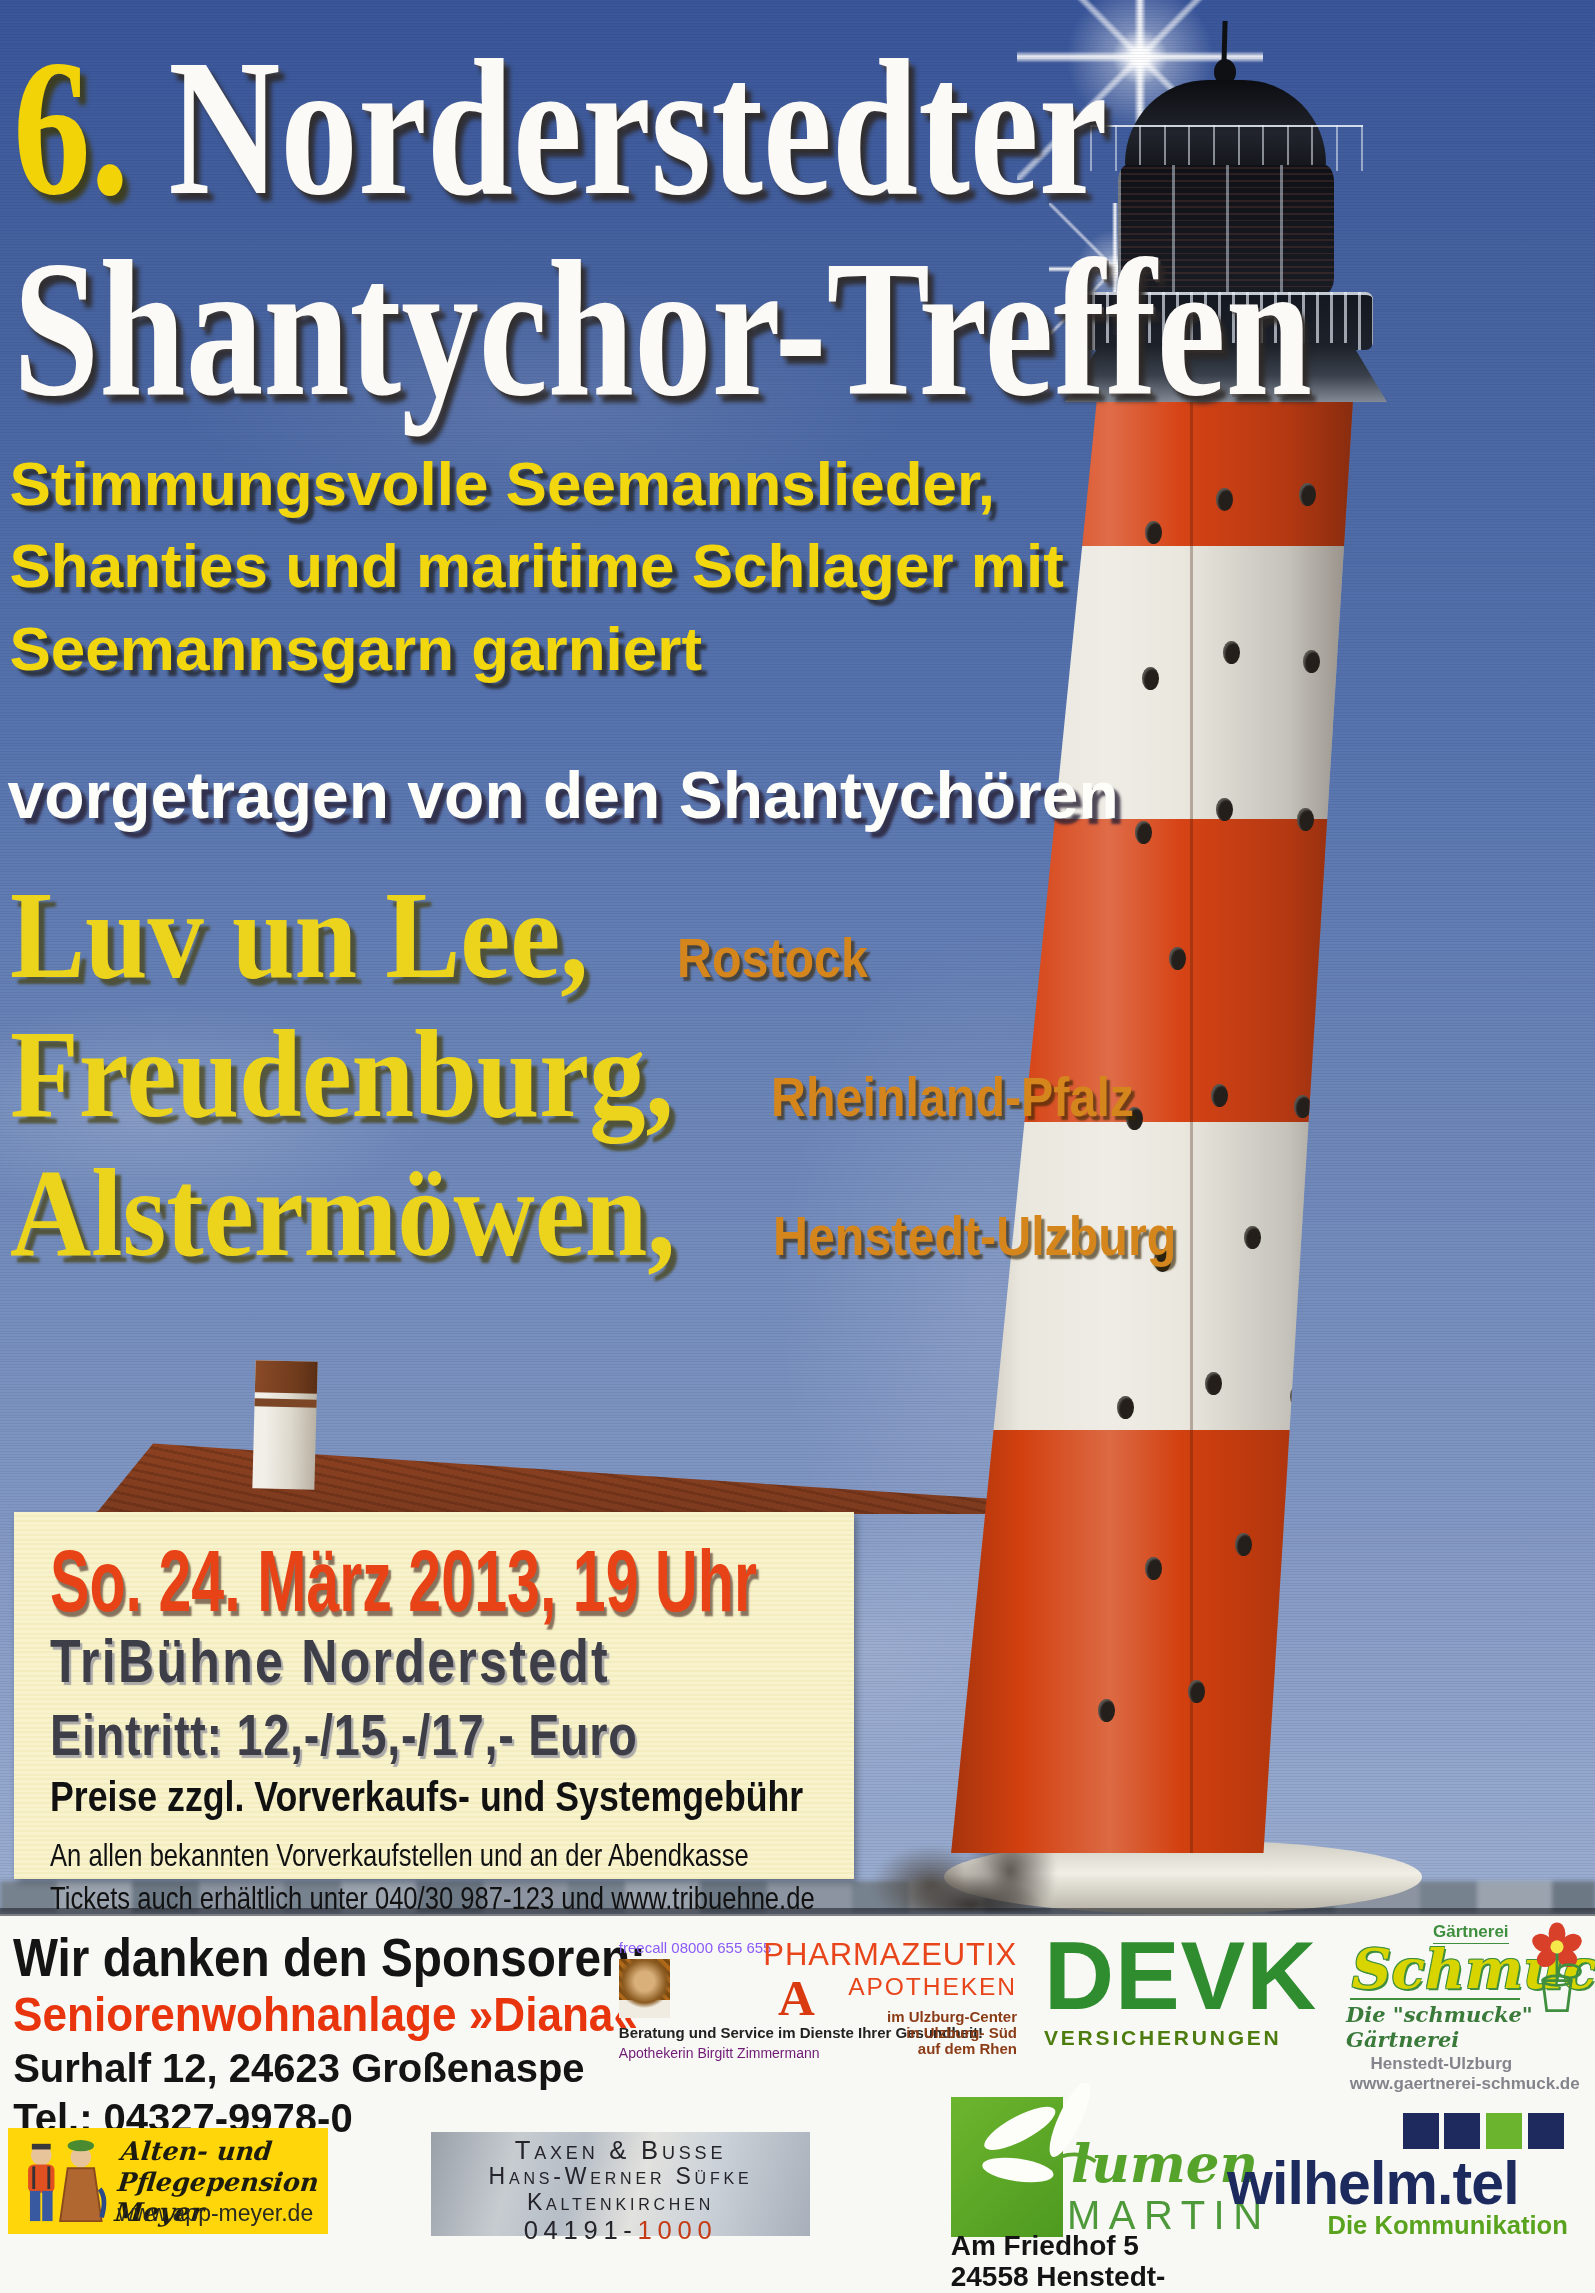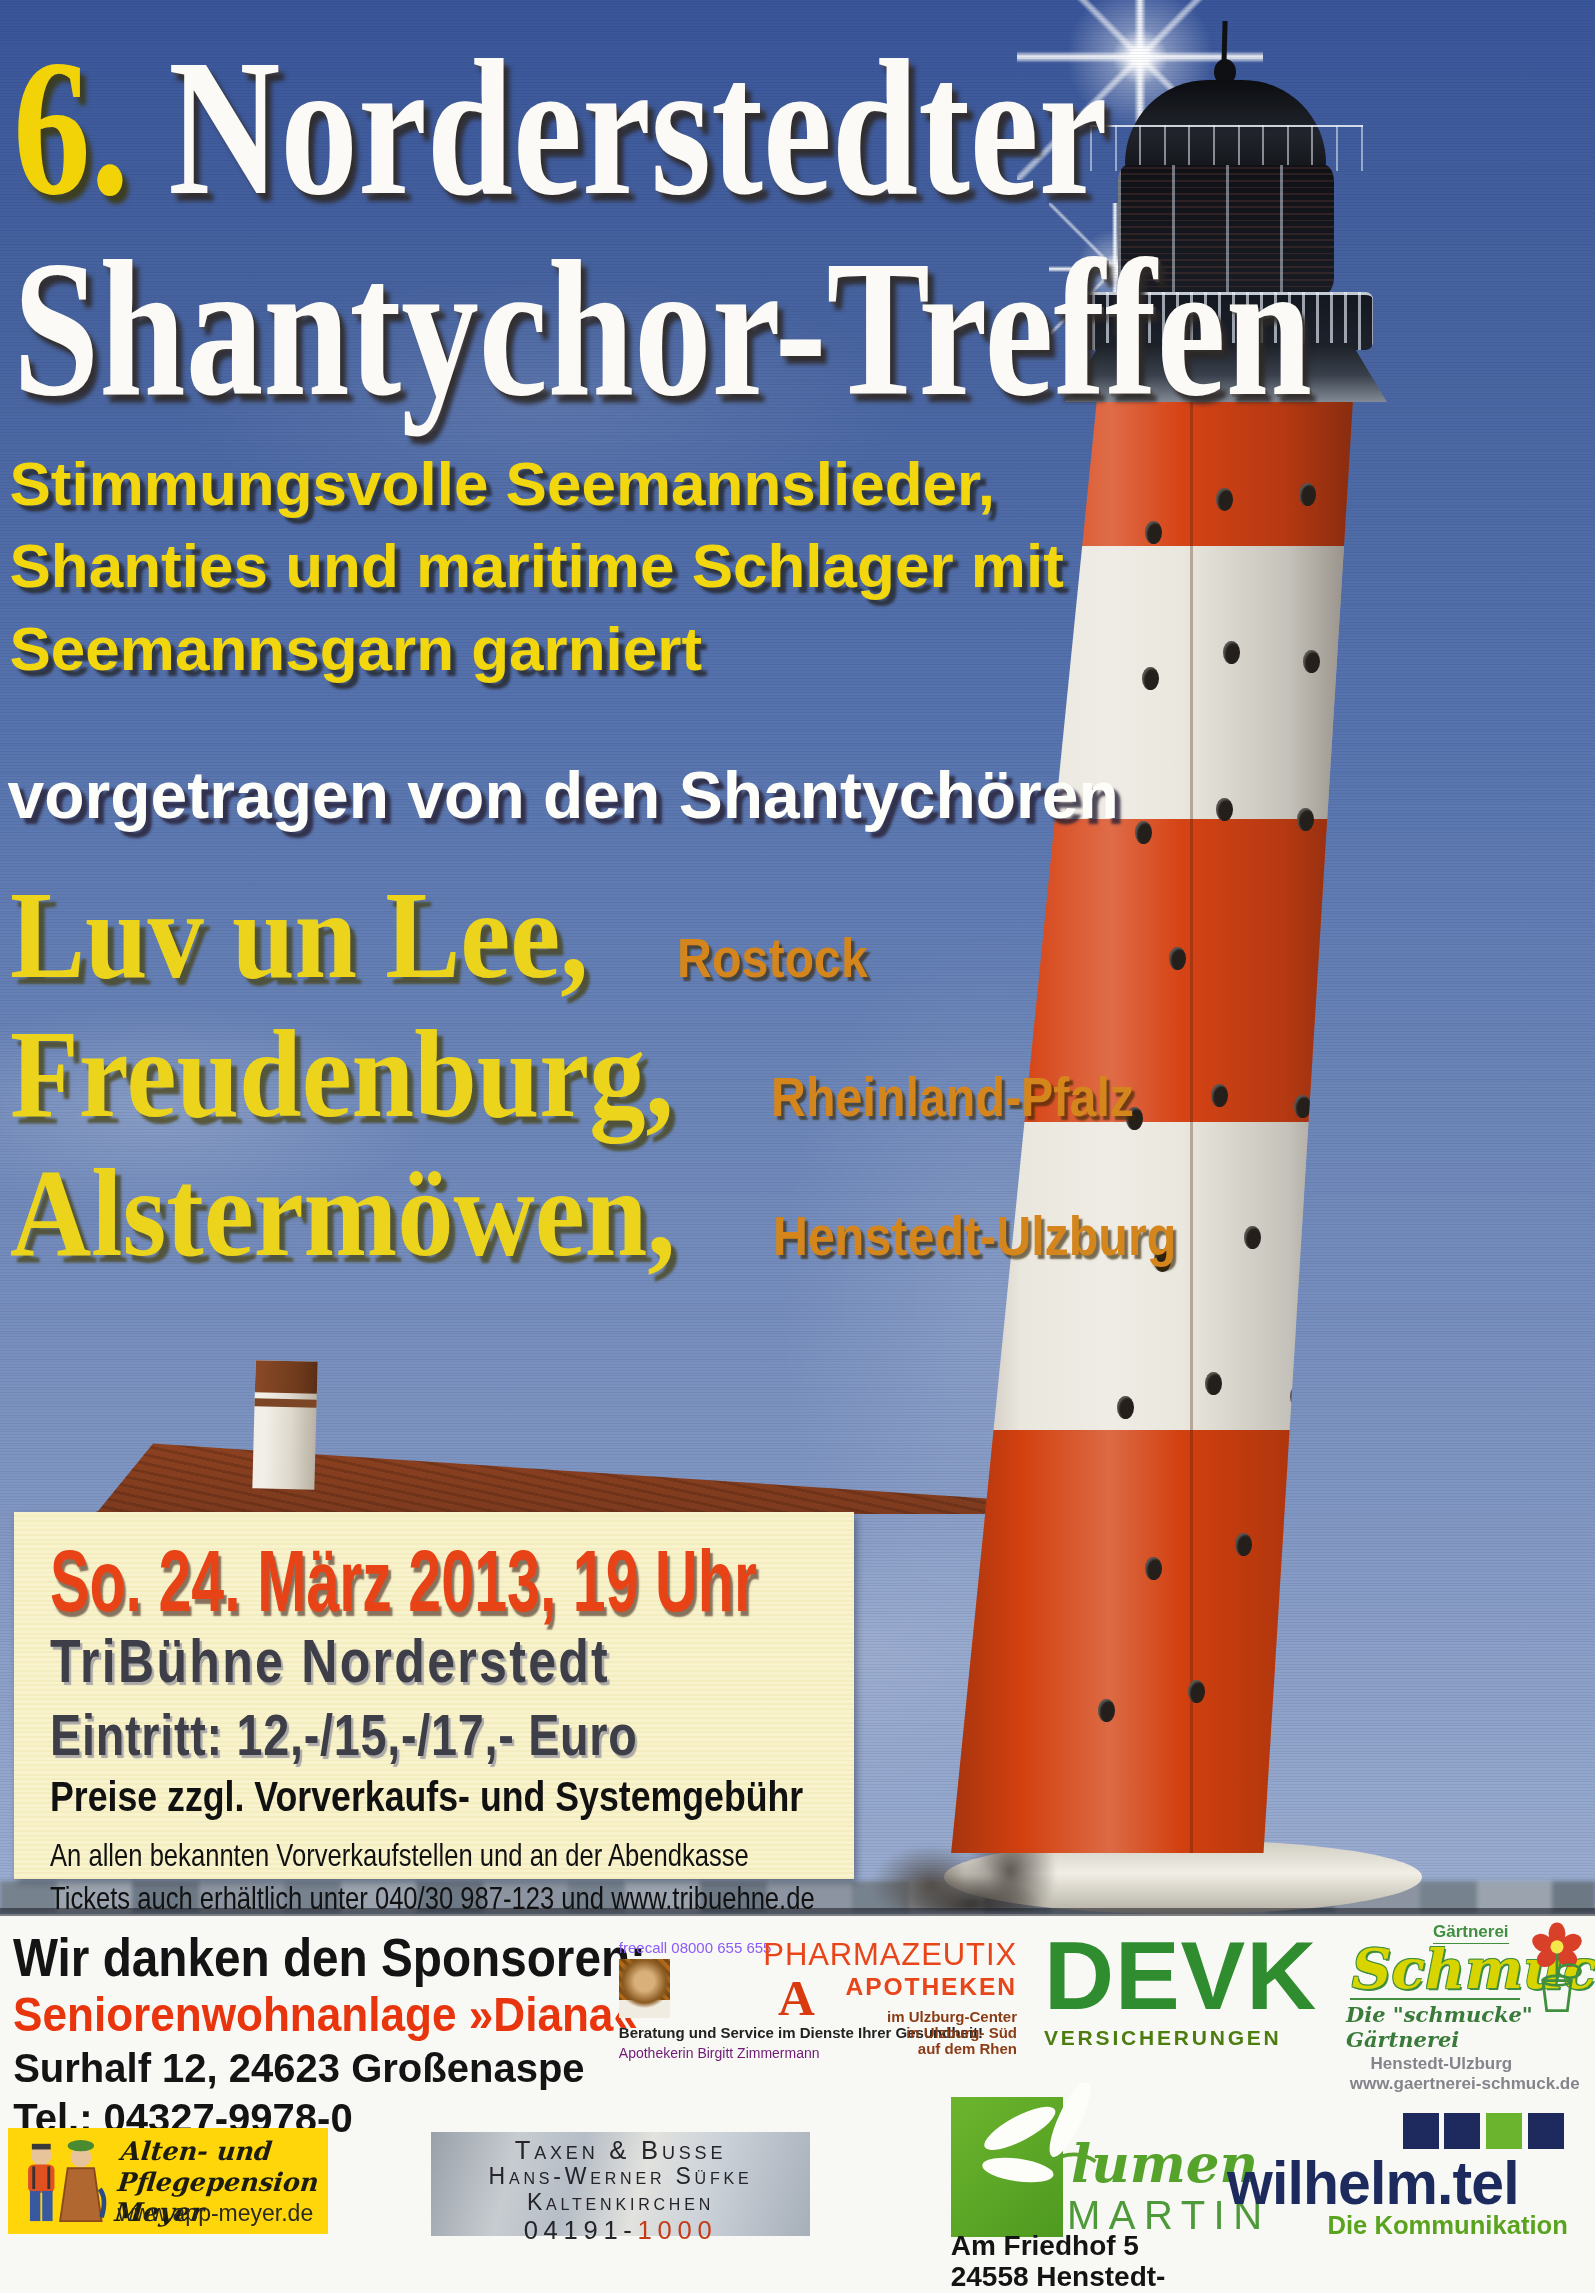--- a/index.html
+++ b/index.html
@@ -136,21 +136,21 @@
   #pharma{left:615px;top:1931px;width:402px;height:142px;}
   #ph-free{position:absolute;left:3.8px;top:7.6px;font-size:15px;color:#8b5cf6;}
   #ph-photo{position:absolute;left:3.8px;top:28px;width:51px;height:59px;
      background:
        radial-gradient(circle at 50% 38%, #d9b07a 0 22%, #8a5a20 48%, transparent 60%),
        linear-gradient(0deg,#f0ece2 0 30%, transparent 30%),
        repeating-linear-gradient(45deg,#b06818 0 3.8px,#7a4a10 3.8px 7.6px);}
   #ph-slogan{position:absolute;left:3.8px;top:93px;width:312px;font-weight:bold;font-size:15px;color:#222;white-space:nowrap;}
   #ph-pharm{position:absolute;left:3.8px;top:114px;font-size:14px;color:#701a75;}
   #ph-brand{position:absolute;right:0;top:5.7px;font-weight:normal;font-size:31px;letter-spacing:0.9px;color:#e8451a;}
-  #ph-brand2{position:absolute;right:0;top:42px;font-weight:bold;font-size:24.6px;letter-spacing:1.9px;color:#e8451a;}
+  #ph-brand2{position:absolute;right:0;top:42px;font-weight:normal;font-size:24.6px;letter-spacing:1.9px;color:#e8451a;}
   #ph-a{position:absolute;left:163px;top:38px;font-family:"Liberation Serif",serif;font-weight:bold;font-size:51px;color:#d93a10;}
   #ph-loc{position:absolute;right:0;top:78px;text-align:right;font-weight:bold;font-size:15px;line-height:16px;color:#8a3c16;}
 
   #devk{left:1044px;top:1932px;width:284px;}
   #devk .b{font-weight:bold;font-size:97px;line-height:.88;letter-spacing:0.9px;color:#2f8c2f;}
   #devk .s{font-weight:bold;font-size:21px;letter-spacing:2.8px;color:#4d7c0f;margin-top:7.6px;}
 
   #schmuck{left:1346px;top:1921px;width:242px;}
   #sch-top{font-weight:bold;font-size:17px;color:#3f8f3f;margin-left:87px;
      border-bottom:1.9px solid #3f8f3f;display:inline-block;padding-bottom:1.9px;}

